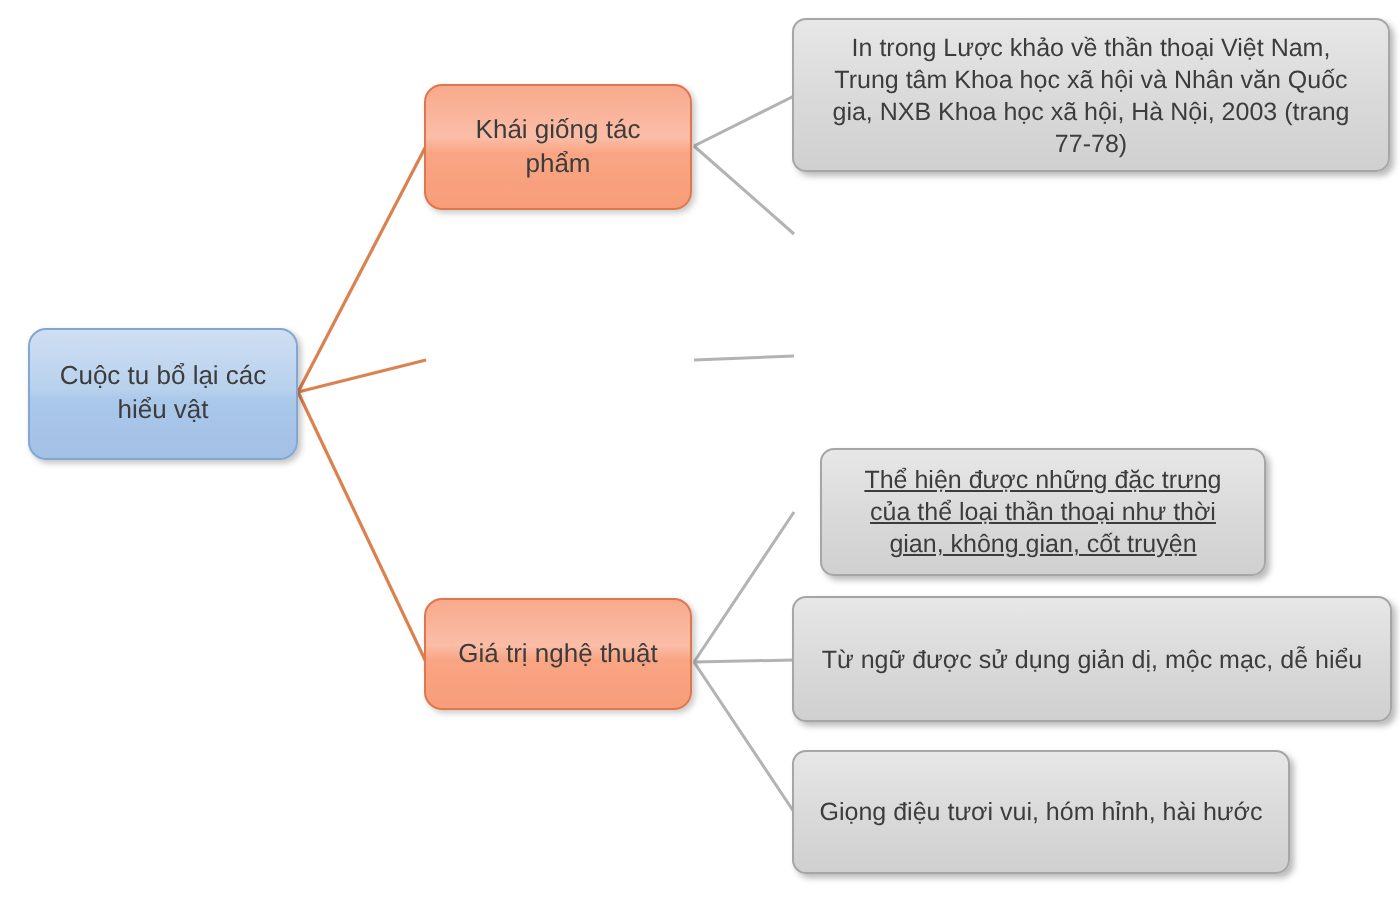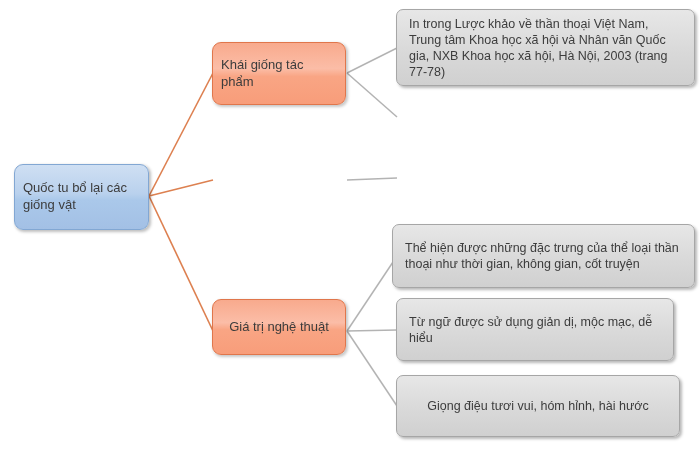--- a/index.html
+++ b/index.html
@@ -10,20 +10,21 @@
     font-family:"Liberation Sans", sans-serif;
     overflow:hidden;
   }
   #wires{position:absolute;left:0;top:0;width:700px;height:453px;z-index:1;}
   .node{
     position:absolute;
     z-index:2;
     display:flex;
     align-items:center;
     justify-content:center;
+    text-align:center;
     box-sizing:border-box;
     color:#3c3c3c;
     line-height:1.28;
   }
   .node-root{
     left:14px;top:164px;width:135px;height:66px;
     background:linear-gradient(180deg,#cfdff3 0%,#b9d1ed 45%,#aac8ea 55%,#a3c0e5 100%);
     border:1.5px solid #82a7d3;
     border-radius:9px;
     box-shadow:1.5px 1.5px 3px rgba(0,0,0,0.25);
@@ -47,23 +48,23 @@
     background:linear-gradient(180deg,#e7e7e7 0%,#d9d9d9 55%,#d0d0d0 100%);
     border:1.2px solid #a6a6a6;
     border-radius:7px;
     box-shadow:2px 2px 3px rgba(0,0,0,0.28);
     font-size:12.5px;
     padding:4px 12px;
   }
   .node-l0{left:396px;top:9px;width:299px;height:77px;}
   .node-l1{left:396px;top:98px;width:182px;height:38px;}
   .node-l2{left:396px;top:147px;width:247px;height:63px;}
-  .node-l3{left:392px;top:224px;width:303px;height:64px;}
-  .node-l4{left:396px;top:298px;width:278px;height:63px;}
-  .node-l5{left:396px;top:375px;width:284px;height:62px;}
+  .node-l3{left:410px;top:224px;width:223px;height:64px;text-decoration:underline;}
+  .node-l4{left:396px;top:298px;width:300px;height:63px;}
+  .node-l5{left:396px;top:375px;width:249px;height:62px;}
 </style>
 </head>
 <body>
 
 <div id="canvas">
 
   <svg id="wires" viewBox="0 0 700 453" xmlns="http://www.w3.org/2000/svg">
 
     <line x1="149" y1="196" x2="213" y2="73" stroke="#dd8050" stroke-width="1.6"></line>
     <line x1="149" y1="196" x2="213" y2="180" stroke="#dd8050" stroke-width="1.6"></line>
@@ -73,21 +74,21 @@
     <line x1="347" y1="73" x2="397" y2="117" stroke="#b3b3b3" stroke-width="1.5"></line>
 
     <line x1="347" y1="180" x2="397" y2="178" stroke="#b3b3b3" stroke-width="1.5"></line>
 
     <line x1="347" y1="331" x2="397" y2="256" stroke="#b3b3b3" stroke-width="1.5"></line>
     <line x1="347" y1="331" x2="397" y2="330" stroke="#b3b3b3" stroke-width="1.5"></line>
     <line x1="347" y1="331" x2="397" y2="406" stroke="#b3b3b3" stroke-width="1.5"></line>
   </svg>
 
   <div class="node node-root">
-    <span>Quốc tu bổ lại các giống vật</span>
+    <span>Cuộc tu bổ lại các hiểu vật</span>
   </div>
 
   <div class="node node-branch node-b0">
     <span>Khái giống tác phẩm</span>
   </div>
 
 
   <div class="node node-branch node-b2">
     <span>Giá trị nghệ thuật</span>
   </div>

